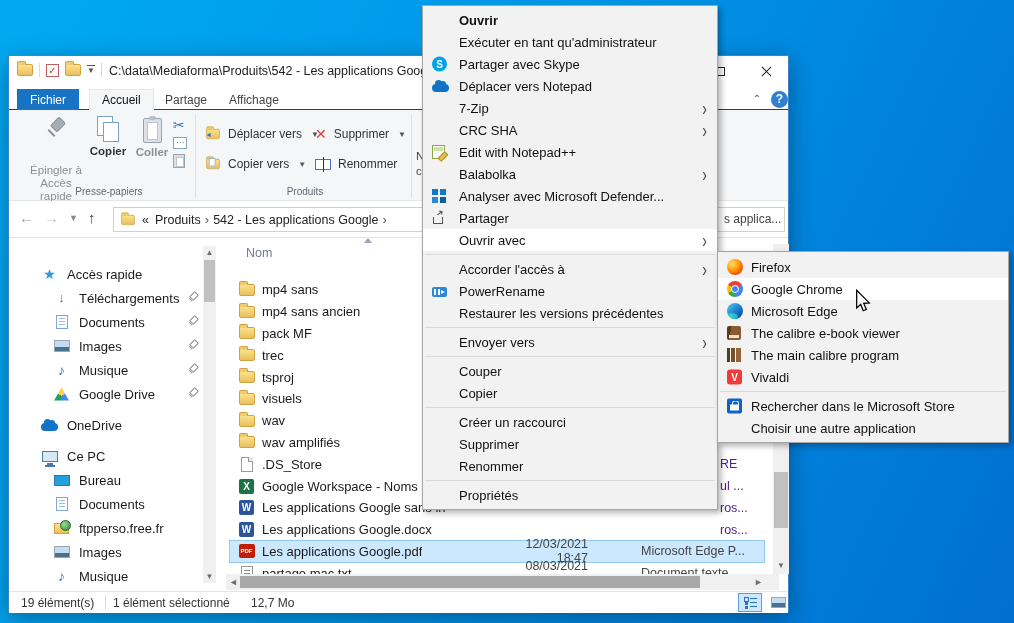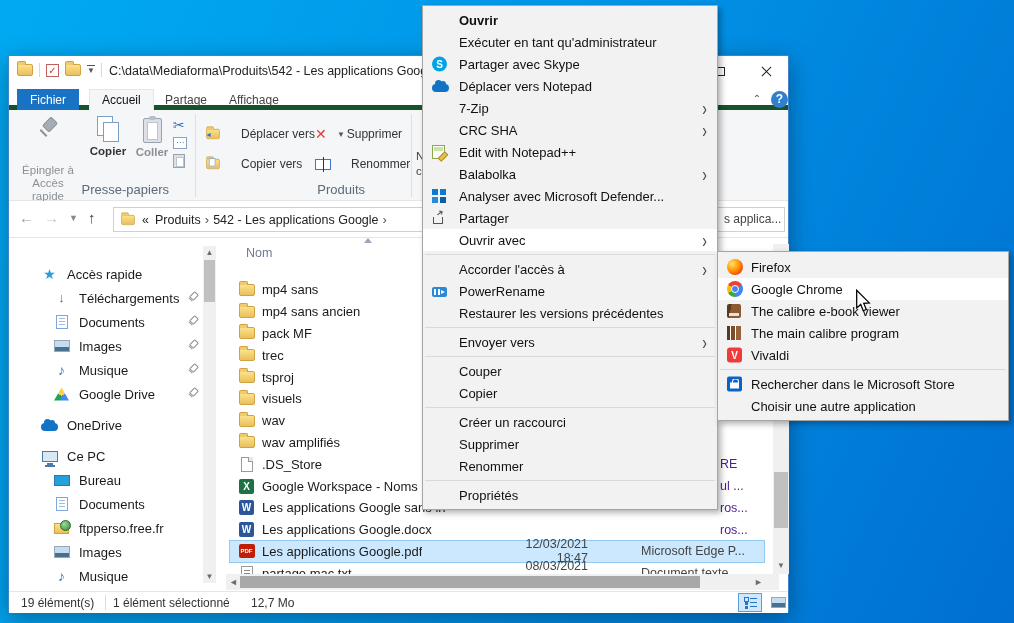--- a/index.html
+++ b/index.html
@@ -19,38 +19,38 @@
   .titlepath { position:absolute; left:100px; top:8px; font-size:12.5px; color:#222; white-space:nowrap; }
   .winbtn { position:absolute; top:0; width:34px; height:30px; display:flex; align-items:center; justify-content:center; }
   .btn-restore { left:694px; }
   .btn-close { left:740px; }
   .restore-glyph { width:9px; height:9px; border:1px solid #222; background:#fff; }
   .close-glyph { position:relative; width:11px; height:11px; }
   .close-glyph::before,.close-glyph::after { content:""; position:absolute; left:-1px; top:5px; width:13px; height:1px; background:#222; }
   .close-glyph::before { transform:rotate(45deg);} .close-glyph::after { transform:rotate(-45deg);}
 
   
-  .tabs { position:absolute; left:0; top:33px; right:0; height:21px; background:#fff; border-bottom:5px solid #14532d; }
+  .tabs { position:absolute; left:0; top:33px; right:0; height:21px; background:#fff; border-bottom:1px solid #14532d; }
   .tab { position:absolute; top:0; height:21px; padding:0 12px; font-size:12px; color:#444;
     display:flex; align-items:center; }
   .tab-file { left:8px; background:#1973c5; color:#fff; width:62px; justify-content:center; }
   .tab-active { background:#f5f6f7; color:#111; border:1px solid #e5e5e5; border-bottom:none; }
   .ribbon-caret { position:absolute; left:741px; top:4px; width:14px; height:14px; color:#555; font-size:10px; text-align:center; }
   .help-btn { position:absolute; left:762px; top:2px; width:17px; height:17px; border-radius:50%;
     background:#2f80d0; color:#fff; font-size:12px; font-weight:bold; text-align:center; line-height:17px; }
 
   
   .ribbon { position:absolute; left:0; top:54px; right:0; height:91px; background:#f5f6f7; border-bottom:1px solid #e5e5e5; }
-  .rgroup-label { position:absolute; bottom:3px; font-size:13px; color:#5d6a76; text-align:right; }
+  .rgroup-label { position:absolute; bottom:3px; font-size:10px; color:#5d6a76; text-align:center; }
   .rsep { position:absolute; top:4px; bottom:3px; width:1px; background:#e0e0e0; }
   .bigbtn { position:absolute; top:6px; width:62px; height:66px; display:flex; flex-direction:column; align-items:center; font-size:11.5px; color:#333; text-align:center; }
   .bigbtn .blabel { margin-top:3px; line-height:1.15; }
   .dimlabel { color:#8a9097; }
   .smallstack { position:absolute; left:158px; top:8px; display:flex; flex-direction:column; gap:5px; }
-  .rowbtn { position:absolute; height:22px; display:flex; align-items:center; gap:20px; font-size:12px; color:#333; white-space:nowrap; }
+  .rowbtn { position:absolute; height:22px; display:flex; align-items:center; gap:7px; font-size:12px; color:#333; white-space:nowrap; }
   .drop { font-size:8px; color:#555; margin-left:2px; }
   .frag { position:absolute; font-size:11.5px; color:#444; }
 
   
   .pin-big { position:relative; width:26px; height:26px; }
   .pin-big::before { content:""; position:absolute; left:10px; top:2px; width:8px; height:11px; background:#a6adb5; border:1px solid #8a9097; border-radius:2px; transform:rotate(45deg); }
   .pin-big::after { content:""; position:absolute; left:4px; top:16px; width:9px; height:2px; background:#8a9097; transform:rotate(45deg); }
   .ic-copy2 { position:relative; width:22px; height:26px; }
   .ic-copy2::before,.ic-copy2::after { content:""; position:absolute; width:14px; height:18px; background:#fff; border:1px solid #7ba0c8; }
   .ic-copy2::before { left:0; top:0; } .ic-copy2::after { left:6px; top:6px; }
@@ -225,21 +225,21 @@
     <div class="tabs">
       <div class="tab tab-file" style="left:8px;">Fichier</div>
       <div class="tab tab-active" style="left:80px;">Accueil</div>
       <div class="tab" style="left:144px;">Partage</div>
       <div class="tab" style="left:208px;">Affichage</div>
       <div class="ribbon-caret">⌃</div>
       <div class="help-btn">?</div>
     </div>
 
     <div class="ribbon">
-      <div class="bigbtn" style="left:8px;gap:45px;">
+      <div class="bigbtn" style="left:16px;gap:45px;">
         <span class="pin-big"></span>
         <span class="blabel dimlabel"><span>Épingler à</span><br><span>Accès rapide</span></span>
       </div>
       <div class="bigbtn" style="left:76px;width:46px;">
         <span class="ic-copy2"></span>
         <span class="blabel" style="font-weight:bold;">Copier</span>
       </div>
       <div class="bigbtn" style="left:122px;width:42px;font-weight:bold;">
         <span class="ic-paste"></span>
         <span class="blabel dimlabel">Coller</span>
@@ -614,20 +614,26 @@
         <span>Firefox</span>
       </div>
       <div class="menu-item hl">
         <span class="menu-ico">
           <span class="ic-chrome"></span>
         </span>
         <span>Google Chrome</span>
       </div>
       <div class="menu-item">
         <span class="menu-ico">
+          <span class="ic-edge"></span>
+        </span>
+        <span>Microsoft Edge</span>
+      </div>
+      <div class="menu-item">
+        <span class="menu-ico">
           <span class="ic-calibre-viewer"></span>
         </span>
         <span>The calibre e-book viewer</span>
       </div>
       <div class="menu-item">
         <span class="menu-ico">
           <span class="ic-calibre-main"></span>
         </span>
         <span>The main calibre program</span>
       </div>

